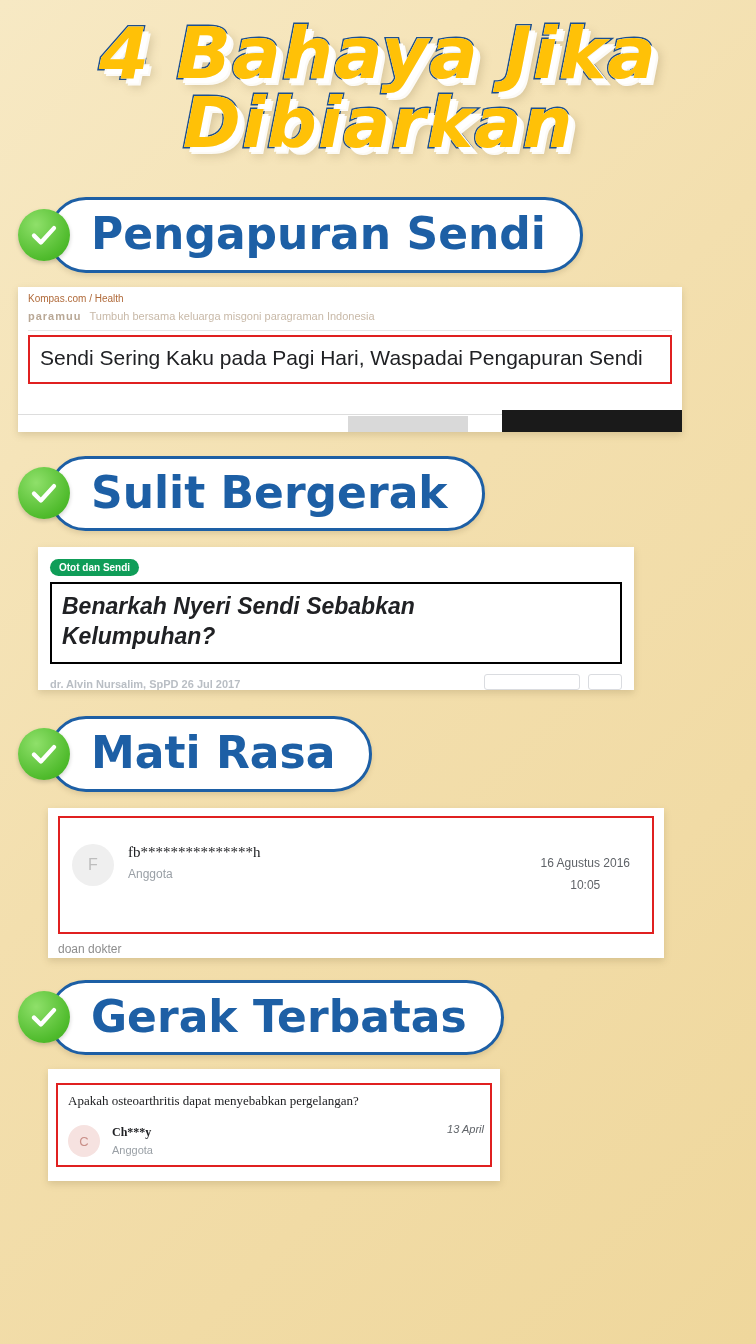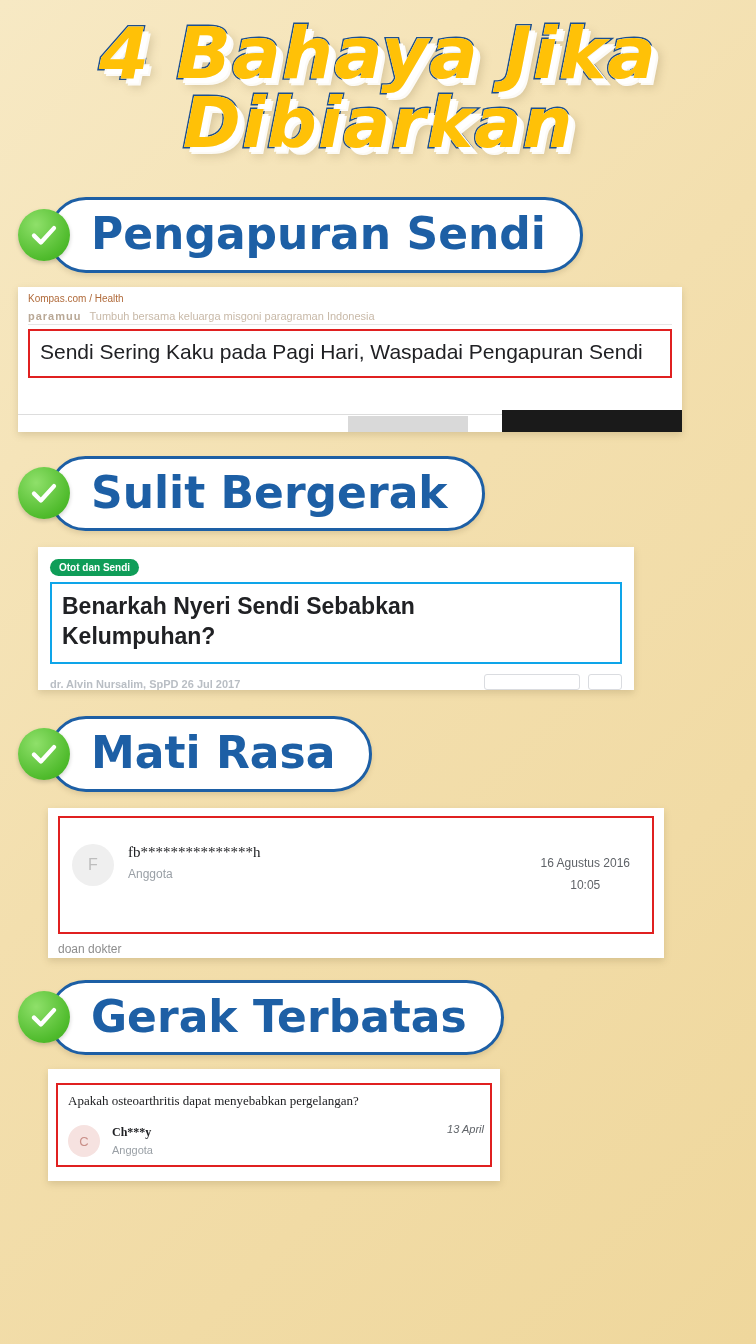--- a/index.html
+++ b/index.html
@@ -82,21 +82,21 @@
 
   
   .shot1 {
     margin: 14px 0 0 18px;
     width: 664px; height: 145px;
     padding: 6px 10px 12px 10px;
   }
   .s1-crumb { font-size: 10px; color: #b06a3a; margin-bottom: 6px; }
   .s1-faint {
     font-size: 11px; color: #c8b9a8; display: flex; align-items: center; gap: 8px;
-    margin-bottom: 2px;
+    margin-bottom: 8px;
   }
   .s1-faint b { color: #b9a896; font-weight: bold; letter-spacing: 1px; }
   .s1-rule { border-top: 1px solid #e6e6e6; margin: 2px 0 4px; }
   .s1-head {
     border: 2px solid #e02020;
     padding: 8px 10px 10px;
     font-size: 21px; color: #202124;
     line-height: 1.28;
     font-family: "Liberation Sans", sans-serif;
   }
@@ -120,22 +120,22 @@
     width: 596px; height: 143px;
     padding: 10px 12px 0 12px;
   }
   .badge {
     display: inline-block;
     background: #0f9d58; color: #fff;
     font-size: 10px; font-weight: bold;
     border-radius: 10px; padding: 3px 9px;
   }
   .s2-box {
-    border: 2px solid #0ea5e9;
-    margin-top: 6px; padding: 8px 10px 10px;
+    border: 2px solid #000000;
+    margin-top: 6px; padding: 8px 10px 10px; font-style: italic;
   }
   .s2-title {
     font-size: 23px; font-weight: bold; color: #202124; line-height: 1.3;
   }
   .s2-foot {
     position:absolute; left:12px; right:12px; bottom:0; height:22px;
     display:flex; align-items:flex-end; justify-content:space-between;
   }
   .s2-author { font-size: 11px; color:#b9bec4; font-weight:bold; }
   .s2-btns { display:flex; gap:8px; align-items:flex-end; }

